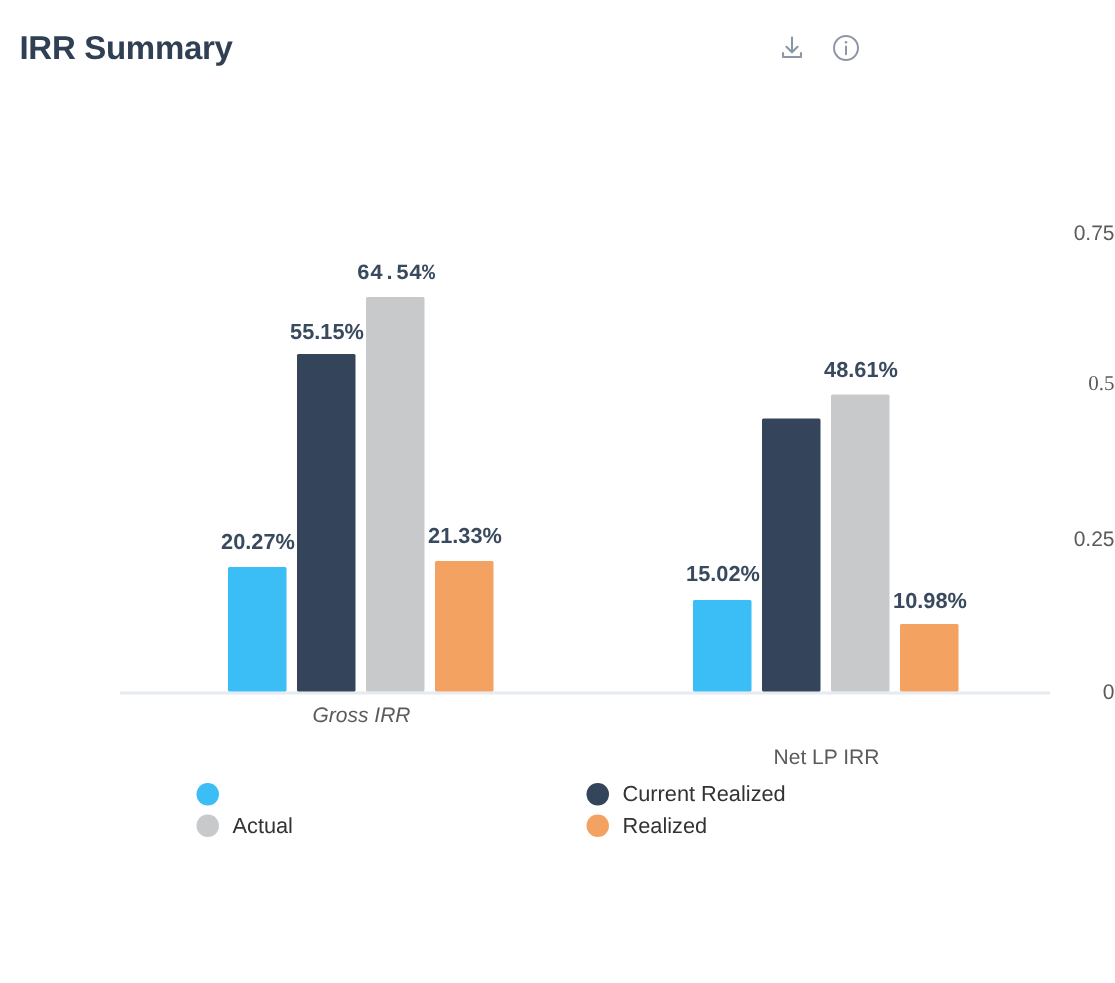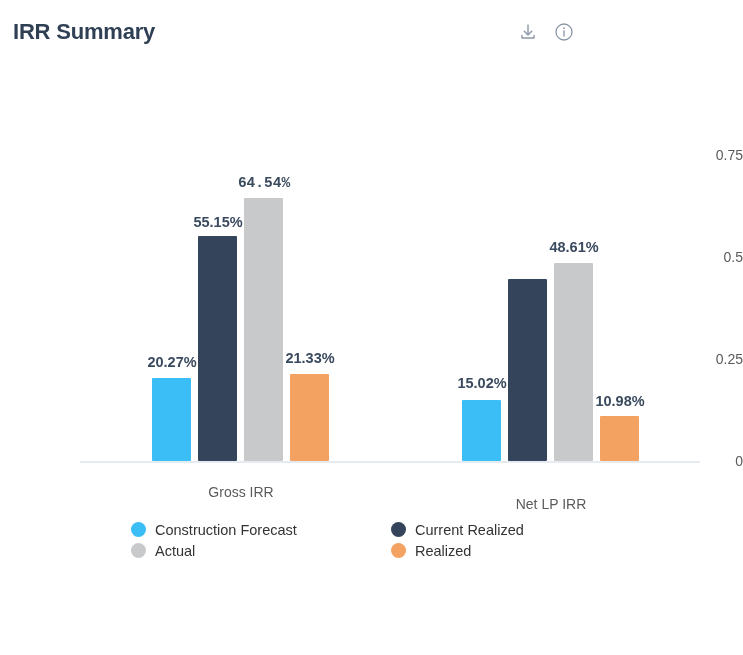--- a/index.html
+++ b/index.html
@@ -159,58 +159,57 @@
         <path d="M10 8.9 L10 14.2" stroke-linecap="round"></path>
       </svg>
     </div>
   </div>
 </div>
 
 <div class="chart-area">
   <div class="plot">
 
     <div class="y-tick" style="top:155px;">0.75</div>
-    <div class="y-tick" style="top:257px;">0.5</div>
+    <div class="y-tick" style="top:257px;font-family:Liberation Serif, serif;">0.5</div>
     <div class="y-tick" style="top:359px;">0.25</div>
     <div class="y-tick" style="top:461px;">0</div>
 
     <div class="axis-line" style="top:461px;"></div>
 
     <div class="bar" style="left:152px; width:39px; top:378px; height:83px; background:#3BBDF5;"></div>
     <div class="bar-label" style="left:172px; top:354px;">20.27%</div>
 
     <div class="bar" style="left:198px; width:39px; top:236px; height:225px; background:#33445B;"></div>
     <div class="bar-label" style="left:218px; top:214px;">55.15%</div>
 
     <div class="bar" style="left:244px; width:39px; top:198px; height:263px; background:#C8C9CB;"></div>
     <div class="bar-label" style="left:264px; top:175px;font-family:Liberation Mono, monospace;">64.54%</div>
 
     <div class="bar" style="left:290px; width:39px; top:374px; height:87px; background:#F4A261;"></div>
     <div class="bar-label" style="left:310px; top:350px;">21.33%</div>
 
-    <div class="cat-label" style="left:241px; top:484px;">Gross IRR</div>
+    <div class="cat-label" style="left:241px; top:468px;font-style:italic;">Gross IRR</div>
 
     <div class="bar" style="left:462px; width:39px; top:400px; height:61px; background:#3BBDF5;"></div>
     <div class="bar-label" style="left:482px; top:375px;">15.02%</div>
 
     <div class="bar" style="left:508px; width:39px; top:279px; height:182px; background:#33445B;"></div>
 
     <div class="bar" style="left:554px; width:39px; top:263px; height:198px; background:#C8C9CB;"></div>
     <div class="bar-label" style="left:574px; top:239px;">48.61%</div>
 
     <div class="bar" style="left:600px; width:39px; top:416px; height:45px; background:#F4A261;"></div>
     <div class="bar-label" style="left:620px; top:393px;">10.98%</div>
 
     <div class="cat-label" style="left:551px; top:496px;">Net LP IRR</div>
   </div>
 
   <div class="legend">
     <div class="legend-item">
       <span class="legend-swatch" style="background:#3BBDF5;"></span>
-      <span class="legend-text">Construction Forecast</span>
     </div>
     <div class="legend-item">
       <span class="legend-swatch" style="background:#33445B;"></span>
       <span class="legend-text">Current Realized</span>
     </div>
     <div class="legend-item">
       <span class="legend-swatch" style="background:#C8C9CB;"></span>
       <span class="legend-text">Actual</span>
     </div>
     <div class="legend-item">

